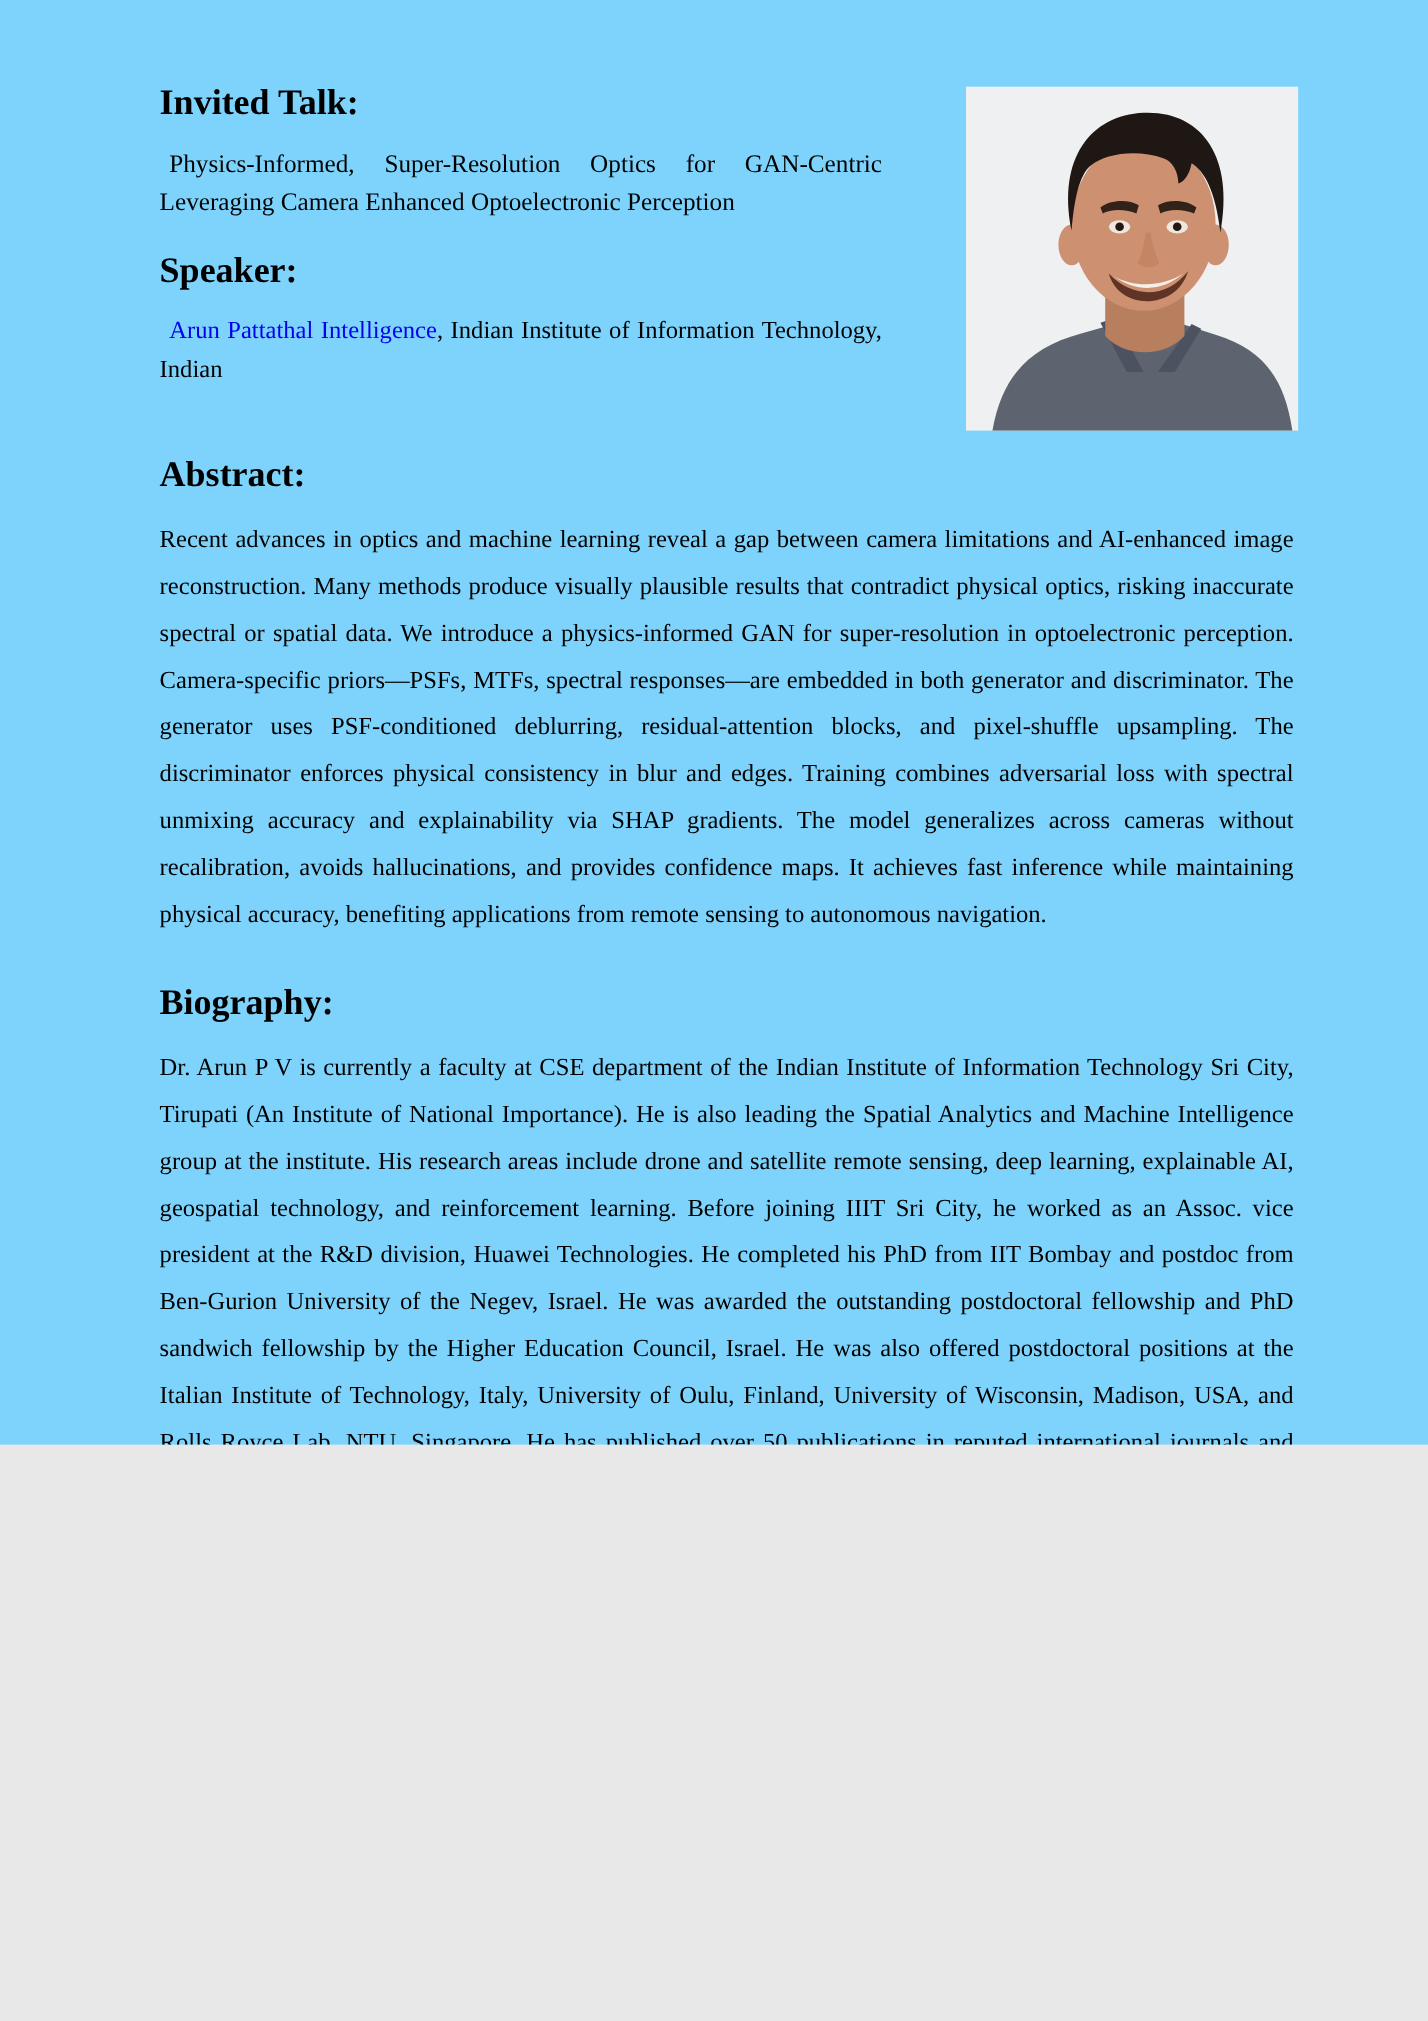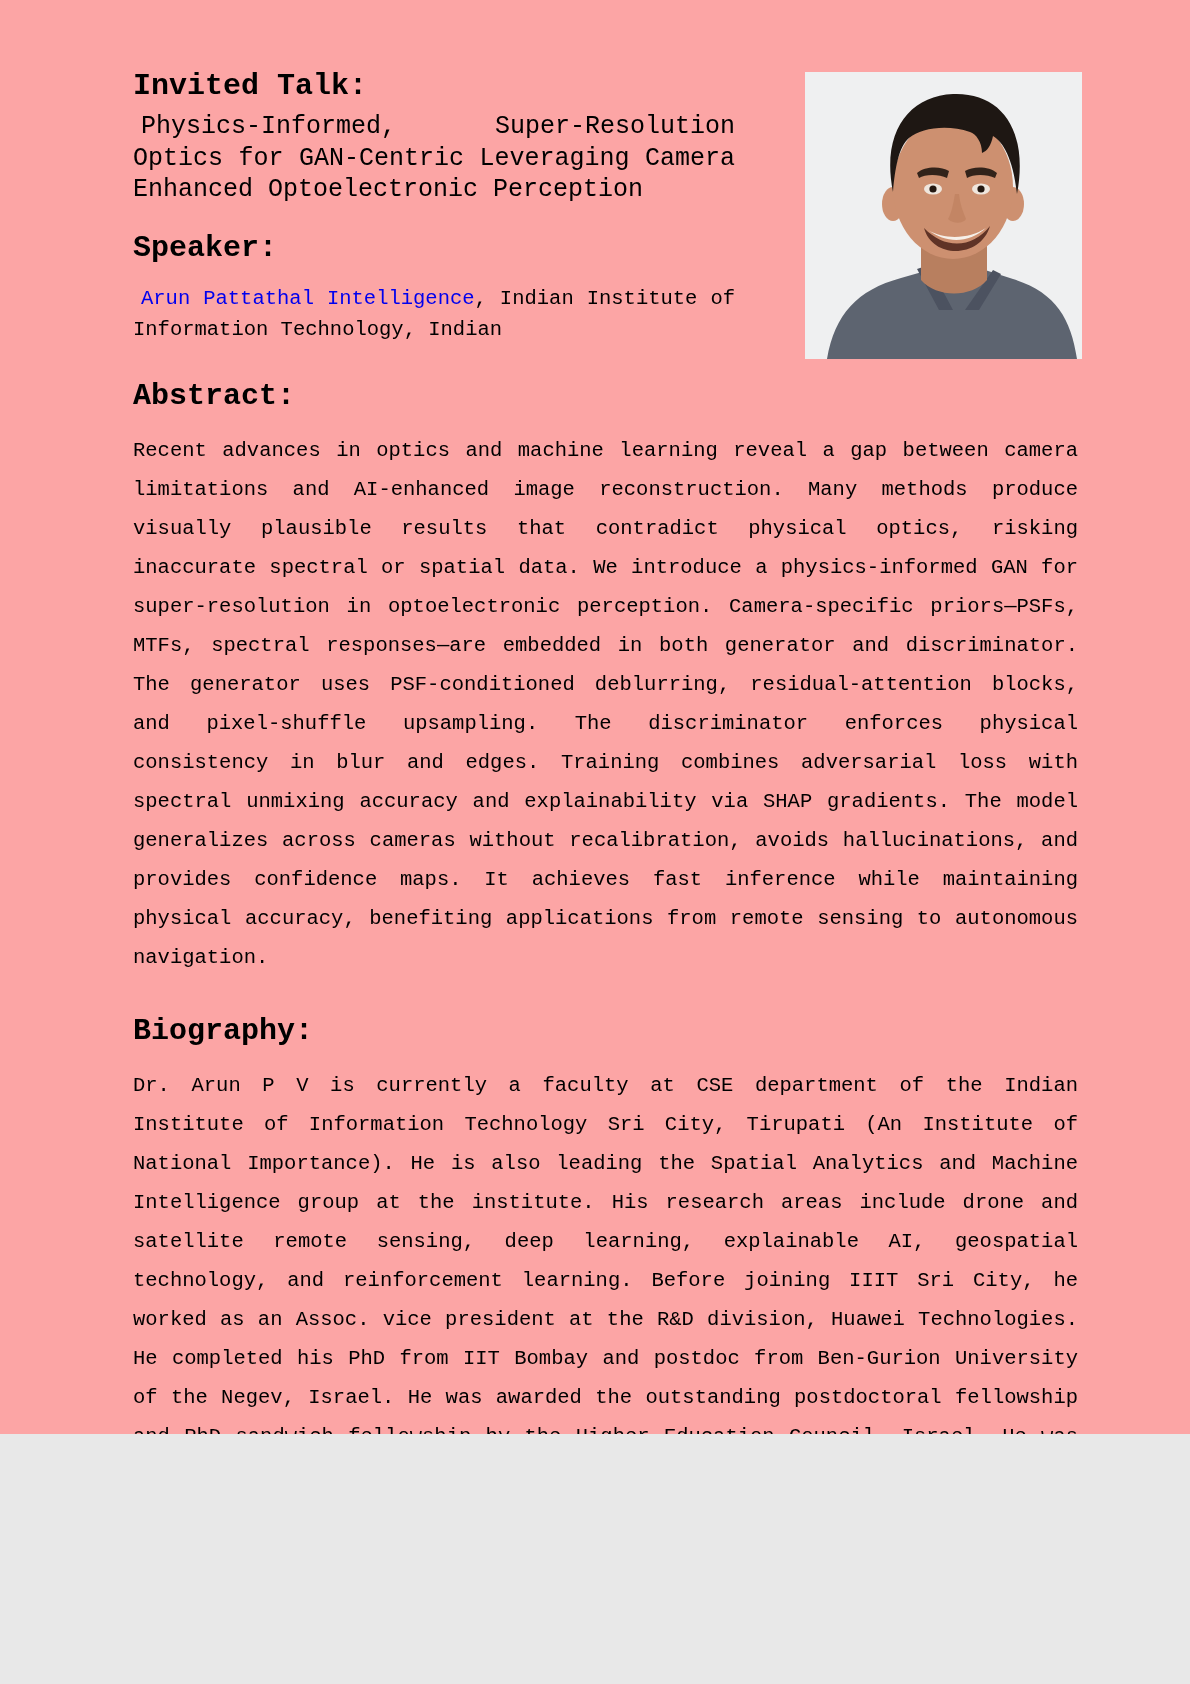--- a/index.html
+++ b/index.html
@@ -1,22 +1,22 @@
 <!DOCTYPE html>
 <html style="--text-color: #000000; --speaker-name-link: #0000ee; --photo-background: #eff0f1; --photo-shirt: #5d6470; --photo-skin: #cd9070; --photo-hair: #1e1713;"><head>
 <meta charset="utf-8">
 <style>
   html, body { margin: 0; padding: 0; background: #e8e8e8; }
   .page {
     position: relative;
     width: 1190px;
-    height: 1434px;
+    height: 1204px;
     margin: 0 auto;
-    background: #fca5a5;
-    font-family: Liberation Mono, monospace;
+    background: #7dd3fc;
+    font-family: Liberation Serif, serif;
     color: var(--text-color, #000000);
     overflow: hidden;
   }
   .content {
     position: absolute;
     left: 133px;
     top: 68px;
     width: 945px;
   }
   .sec-heading {
@@ -27,22 +27,22 @@
     color: var(--text-color, #000000);
   }
   .header-section {
     position: relative;
     height: 294px;
   }
   .header-text {
     width: 602px;
   }
   .talk-title {
-    margin: 7px 0 0 0;
-    font-size: 25px;
+    margin: 17px 0 0 0;
+    font-size: 21px;
     line-height: 31.5px;
     text-align: justify;
     text-indent: 8px;
   }
   .speaker-heading { margin-top: 24px; }
   .speaker-line {
     margin: 17px 0 0 0;
     font-size: 20.5px;
     line-height: 31.5px;
     text-align: justify;

